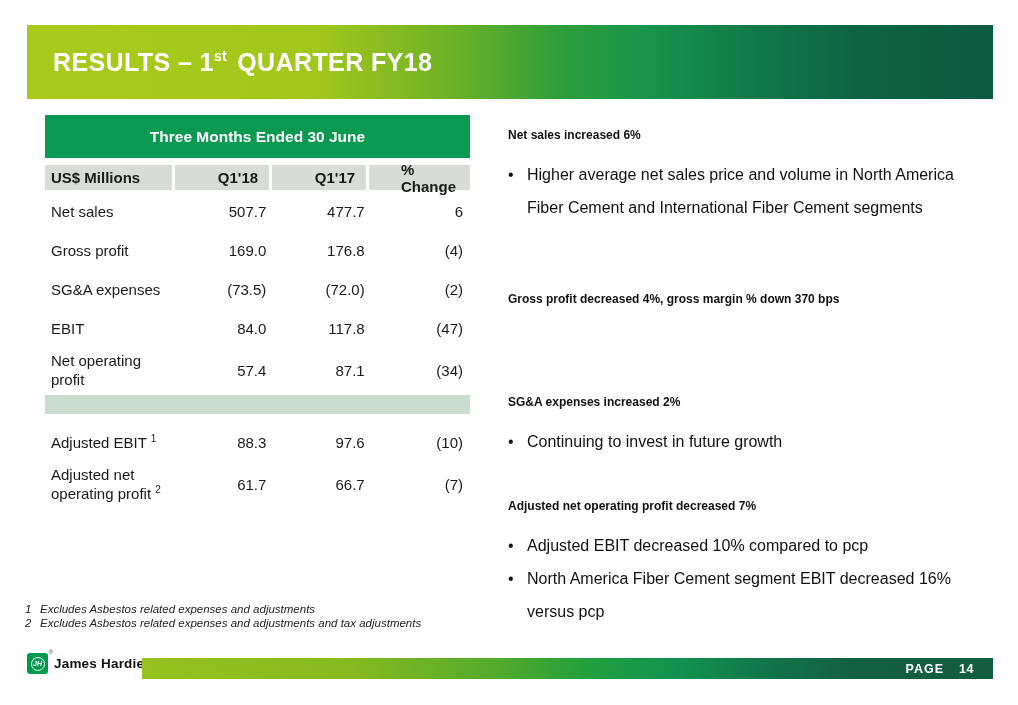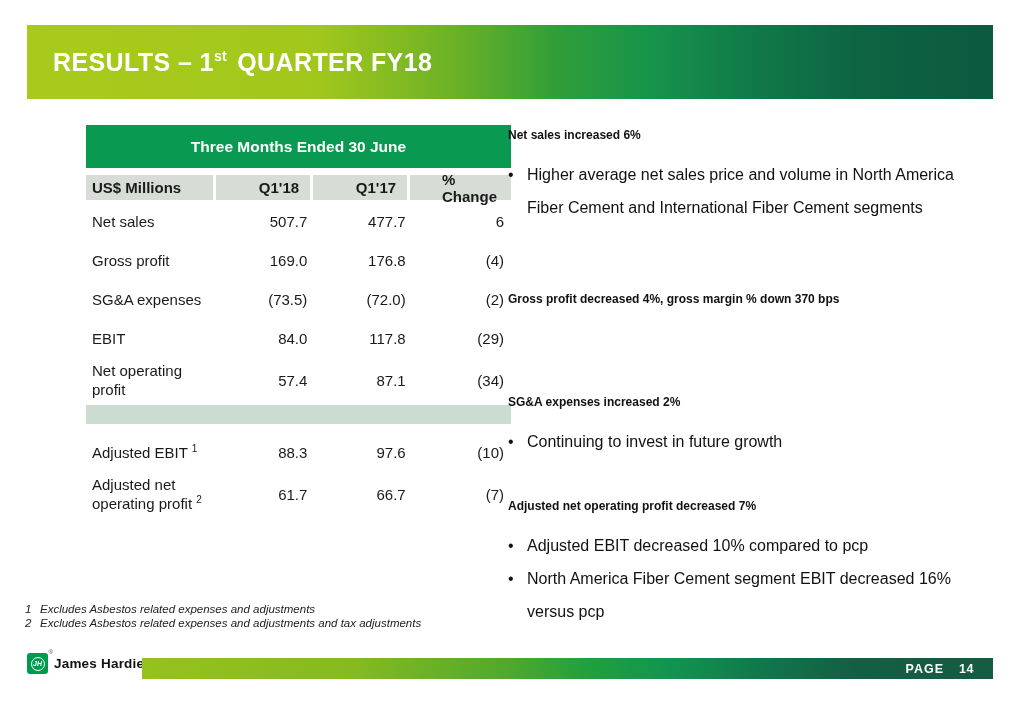--- a/index.html
+++ b/index.html
@@ -18,21 +18,21 @@
   }
   #page-title {
     position: absolute; left: 26px; top: 50%; transform: translateY(-50%);
     color: #ffffff; font-size: 25px; font-weight: bold; letter-spacing: 0.4px;
     white-space: nowrap;
   }
   #page-title sup { font-size: 14px; vertical-align: super; line-height: 0; }
   #page-title .t2 { margin-left: 10px; }
 
   
-  #results-table { position: absolute; left: 45px; top: 125px; width: 425px; margin-left: 41px; }
+  #results-table { position: absolute; left: 45px; top: 115px; width: 425px; }
   .banner {
     height: 43px; background: #0a9950; color: #ffffff;
     font-size: 15.5px; font-weight: bold;
     display: flex; align-items: center; justify-content: center;
   }
   .thead { margin-top: 7px; display: flex; gap: 3px; height: 25px; }
   .hcell {
     background: #d7ddd6; font-size: 15px; font-weight: bold;
     display: flex; align-items: center; padding-left: 32px;
   }
@@ -143,21 +143,21 @@
       <div class="trow r39">
         <div class="tcell label"><span>SG&amp;A expenses</span></div>
         <div class="tcell num">(73.5)</div>
         <div class="tcell num">(72.0)</div>
         <div class="tcell chg">(2)</div>
       </div>
       <div class="trow r39">
         <div class="tcell label"><span>EBIT</span></div>
         <div class="tcell num">84.0</div>
         <div class="tcell num">117.8</div>
-        <div class="tcell chg">(29)</div>
+        <div class="tcell chg">(47)</div>
       </div>
       <div class="trow r44">
         <div class="tcell label"><span>Net operating profit</span></div>
         <div class="tcell num">57.4</div>
         <div class="tcell num">87.1</div>
         <div class="tcell chg">(34)</div>
       </div>
 
       <div class="sep-row"></div>
 

